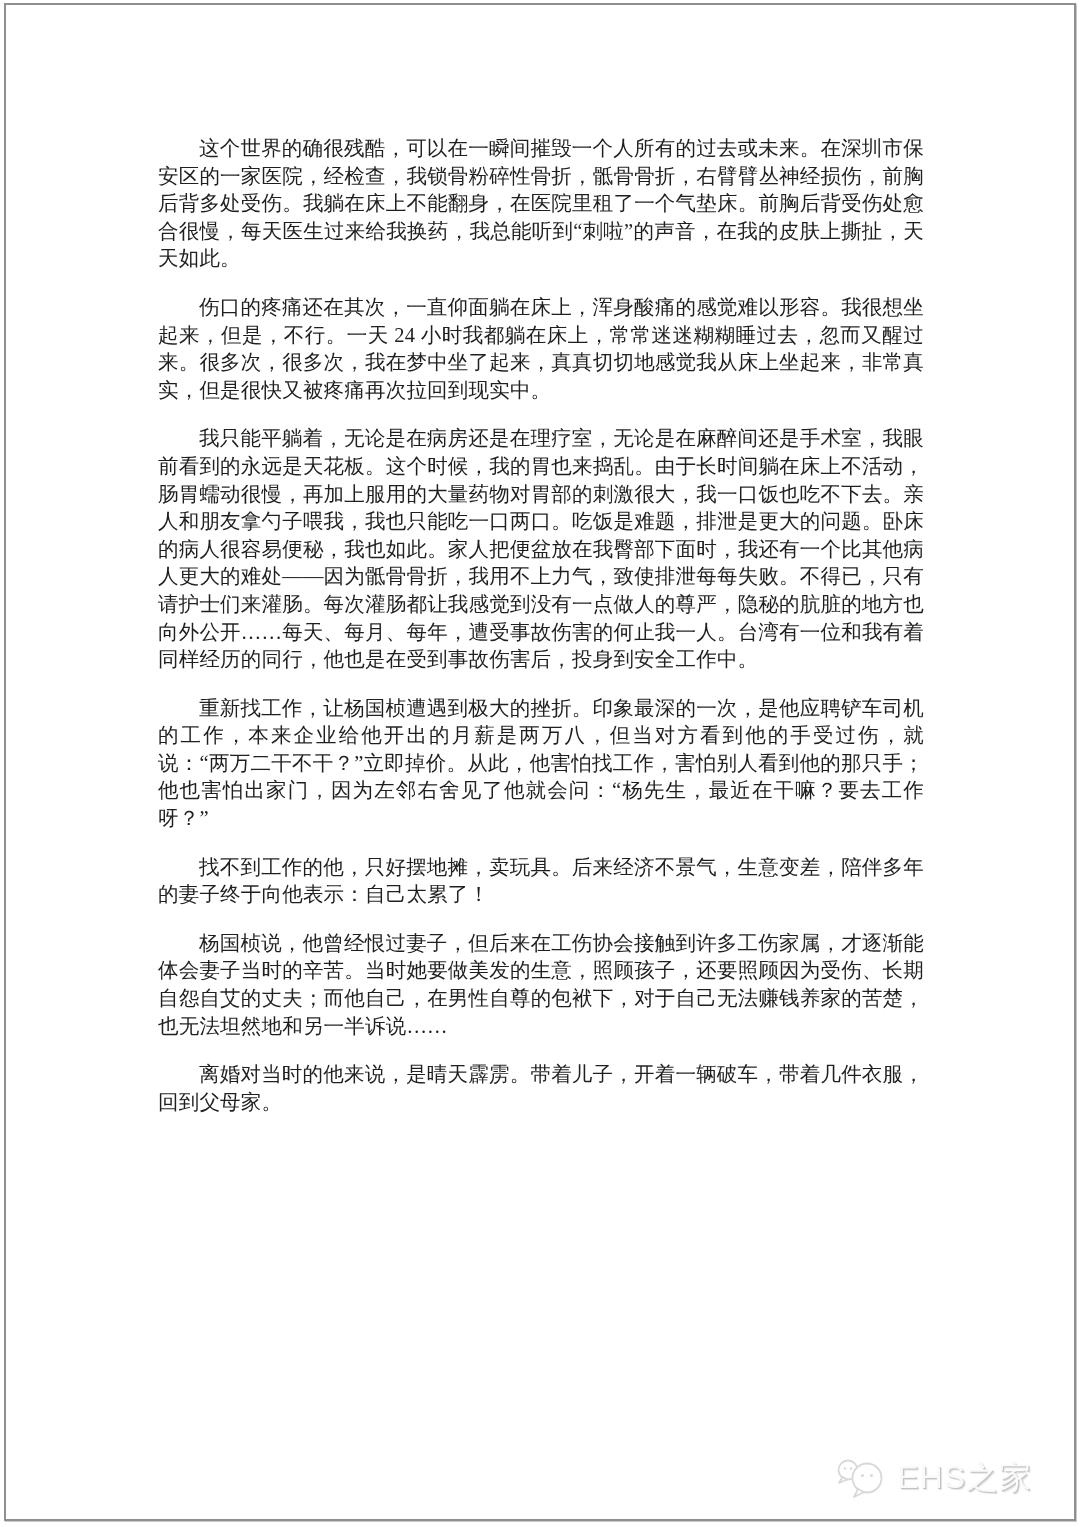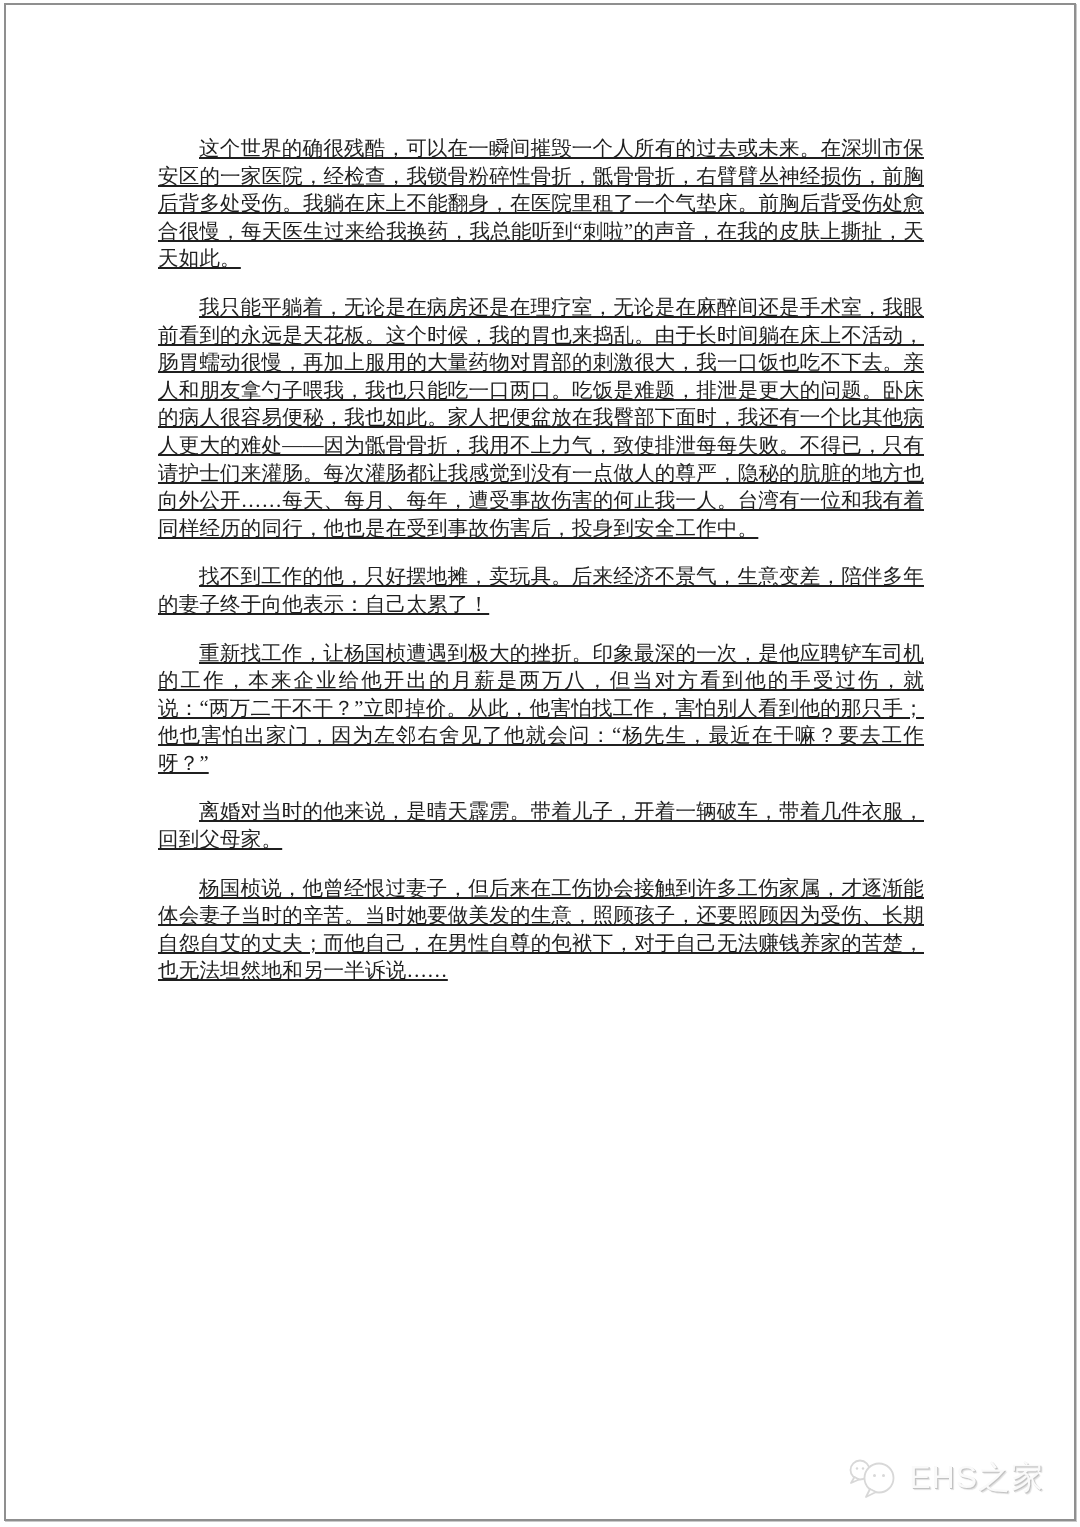--- a/index.html
+++ b/index.html
@@ -31,25 +31,24 @@
     width: 782px;
     color: #1f1f1f;
   }
   .article-body p {
     margin: 0 16px 21px 0;
     font-size: 20.5px;
     line-height: 27.6px;
     text-indent: 2em;
     text-align: justify;
     letter-spacing: 0.2px;
-    text-decoration: underline;
   }
   .watermark {
     position: absolute;
-    right: 30px;
+    right: 42px;
     top: 1450px;
     display: flex;
     align-items: center;
     gap: 8px;
     user-select: none;
   }
   .watermark .wm-icon {
     width: 54px;
     height: 46px;
     display: block;
@@ -62,25 +61,26 @@
     text-shadow: 1px 1px 0 #c2c2c2, 2px 2px 1px #e0e0e0, -1px -1px 0 #ffffff;
   }
 </style>
 </head>
 <body>
 
 <div class="page-frame">
 
   <div class="article-body">
     <p>这个世界的确很残酷，可以在一瞬间摧毁一个人所有的过去或未来。在深圳市保安区的一家医院，经检查，我锁骨粉碎性骨折，骶骨骨折，右臂臂丛神经损伤，前胸后背多处受伤。我躺在床上不能翻身，在医院里租了一个气垫床。前胸后背受伤处愈合很慢，每天医生过来给我换药，我总能听到“刺啦”的声音，在我的皮肤上撕扯，天天如此。</p>
+    <p>伤口的疼痛还在其次，一直仰面躺在床上，浑身酸痛的感觉难以形容。我很想坐起来，但是，不行。一天 24 小时我都躺在床上，常常迷迷糊糊睡过去，忽而又醒过来。很多次，很多次，我在梦中坐了起来，真真切切地感觉我从床上坐起来，非常真实，但是很快又被疼痛再次拉回到现实中。</p>
     <p>我只能平躺着，无论是在病房还是在理疗室，无论是在麻醉间还是手术室，我眼前看到的永远是天花板。这个时候，我的胃也来捣乱。由于长时间躺在床上不活动，肠胃蠕动很慢，再加上服用的大量药物对胃部的刺激很大，我一口饭也吃不下去。亲人和朋友拿勺子喂我，我也只能吃一口两口。吃饭是难题，排泄是更大的问题。卧床的病人很容易便秘，我也如此。家人把便盆放在我臀部下面时，我还有一个比其他病人更大的难处——因为骶骨骨折，我用不上力气，致使排泄每每失败。不得已，只有请护士们来灌肠。每次灌肠都让我感觉到没有一点做人的尊严，隐秘的肮脏的地方也向外公开……每天、每月、每年，遭受事故伤害的何止我一人。台湾有一位和我有着同样经历的同行，他也是在受到事故伤害后，投身到安全工作中。</p>
+    <p>重新找工作，让杨国桢遭遇到极大的挫折。印象最深的一次，是他应聘铲车司机的工作，本来企业给他开出的月薪是两万八，但当对方看到他的手受过伤，就说：“两万二干不干？”立即掉价。从此，他害怕找工作，害怕别人看到他的那只手；他也害怕出家门，因为左邻右舍见了他就会问：“杨先生，最近在干嘛？要去工作呀？”</p>
     <p>找不到工作的他，只好摆地摊，卖玩具。后来经济不景气，生意变差，陪伴多年的妻子终于向他表示：自己太累了！</p>
-    <p>重新找工作，让杨国桢遭遇到极大的挫折。印象最深的一次，是他应聘铲车司机的工作，本来企业给他开出的月薪是两万八，但当对方看到他的手受过伤，就说：“两万二干不干？”立即掉价。从此，他害怕找工作，害怕别人看到他的那只手；他也害怕出家门，因为左邻右舍见了他就会问：“杨先生，最近在干嘛？要去工作呀？”</p>
+    <p>杨国桢说，他曾经恨过妻子，但后来在工伤协会接触到许多工伤家属，才逐渐能体会妻子当时的辛苦。当时她要做美发的生意，照顾孩子，还要照顾因为受伤、长期自怨自艾的丈夫；而他自己，在男性自尊的包袱下，对于自己无法赚钱养家的苦楚，也无法坦然地和另一半诉说……</p>
     <p>离婚对当时的他来说，是晴天霹雳。带着儿子，开着一辆破车，带着几件衣服，回到父母家。</p>
-    <p>杨国桢说，他曾经恨过妻子，但后来在工伤协会接触到许多工伤家属，才逐渐能体会妻子当时的辛苦。当时她要做美发的生意，照顾孩子，还要照顾因为受伤、长期自怨自艾的丈夫；而他自己，在男性自尊的包袱下，对于自己无法赚钱养家的苦楚，也无法坦然地和另一半诉说……</p>
   </div>
 
   <div class="watermark">
     <svg class="wm-icon" viewBox="0 0 54 46" xmlns="http://www.w3.org/2000/svg">
 
       <g stroke="#d8d8d8" stroke-width="1.8" fill="#ffffff">
         <circle cx="13" cy="15" r="9.5"></circle>
         <path d="M7.5 22 L4 28 L12 24.5 Z" stroke-linejoin="round"></path>
       </g>
       <circle cx="10" cy="13.5" r="1.2" fill="#d8d8d8"></circle>

